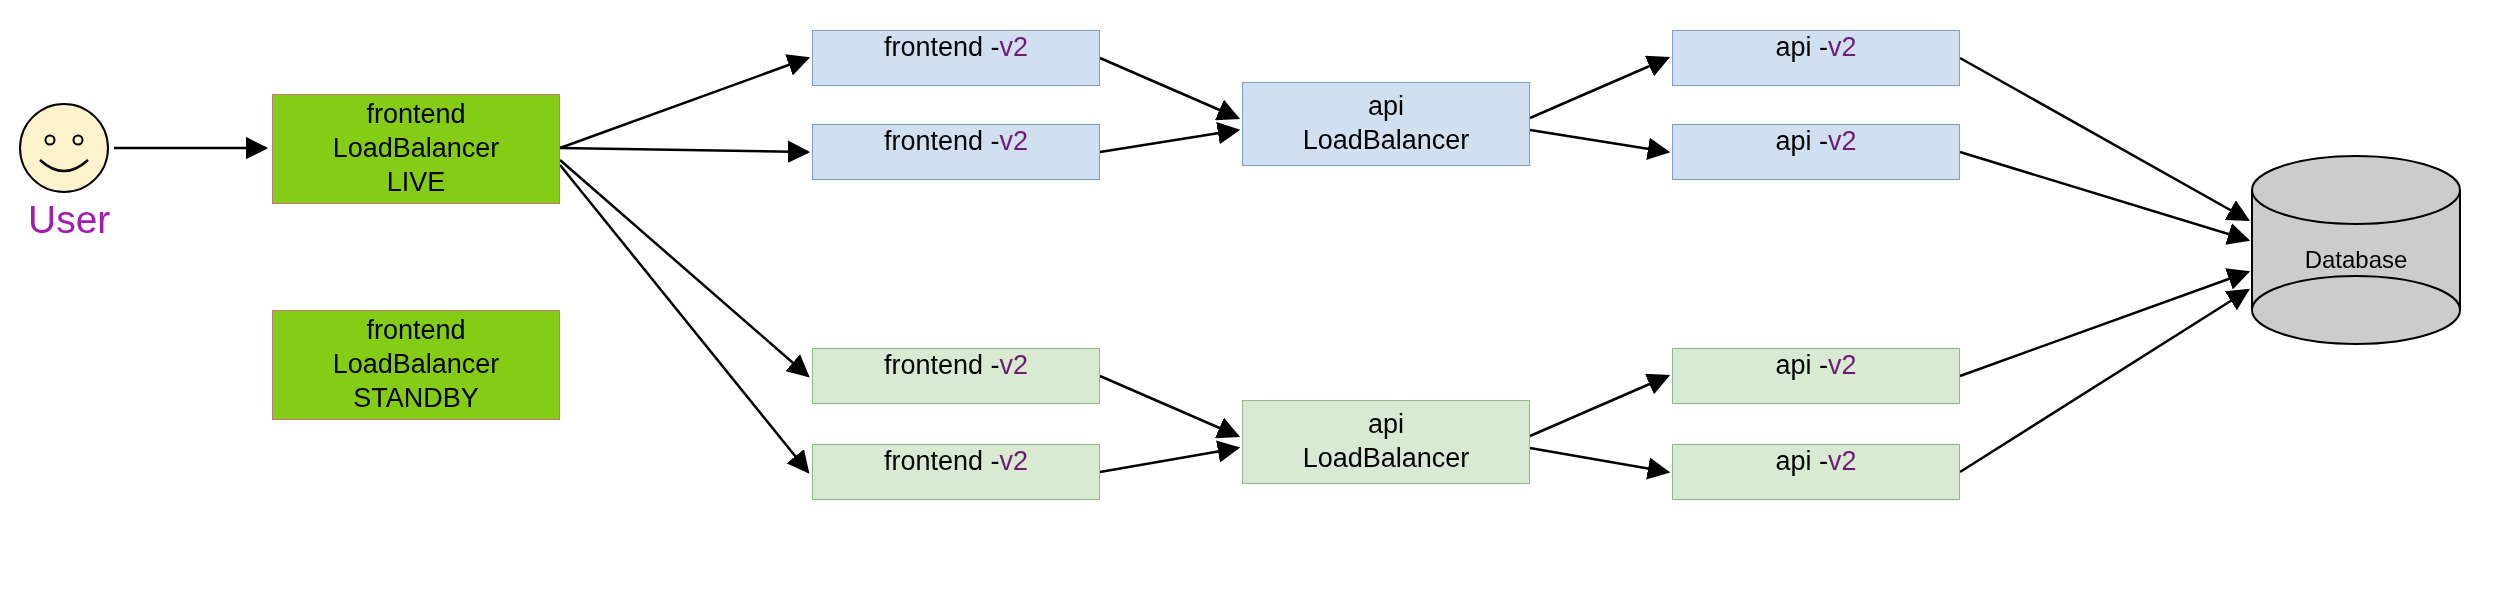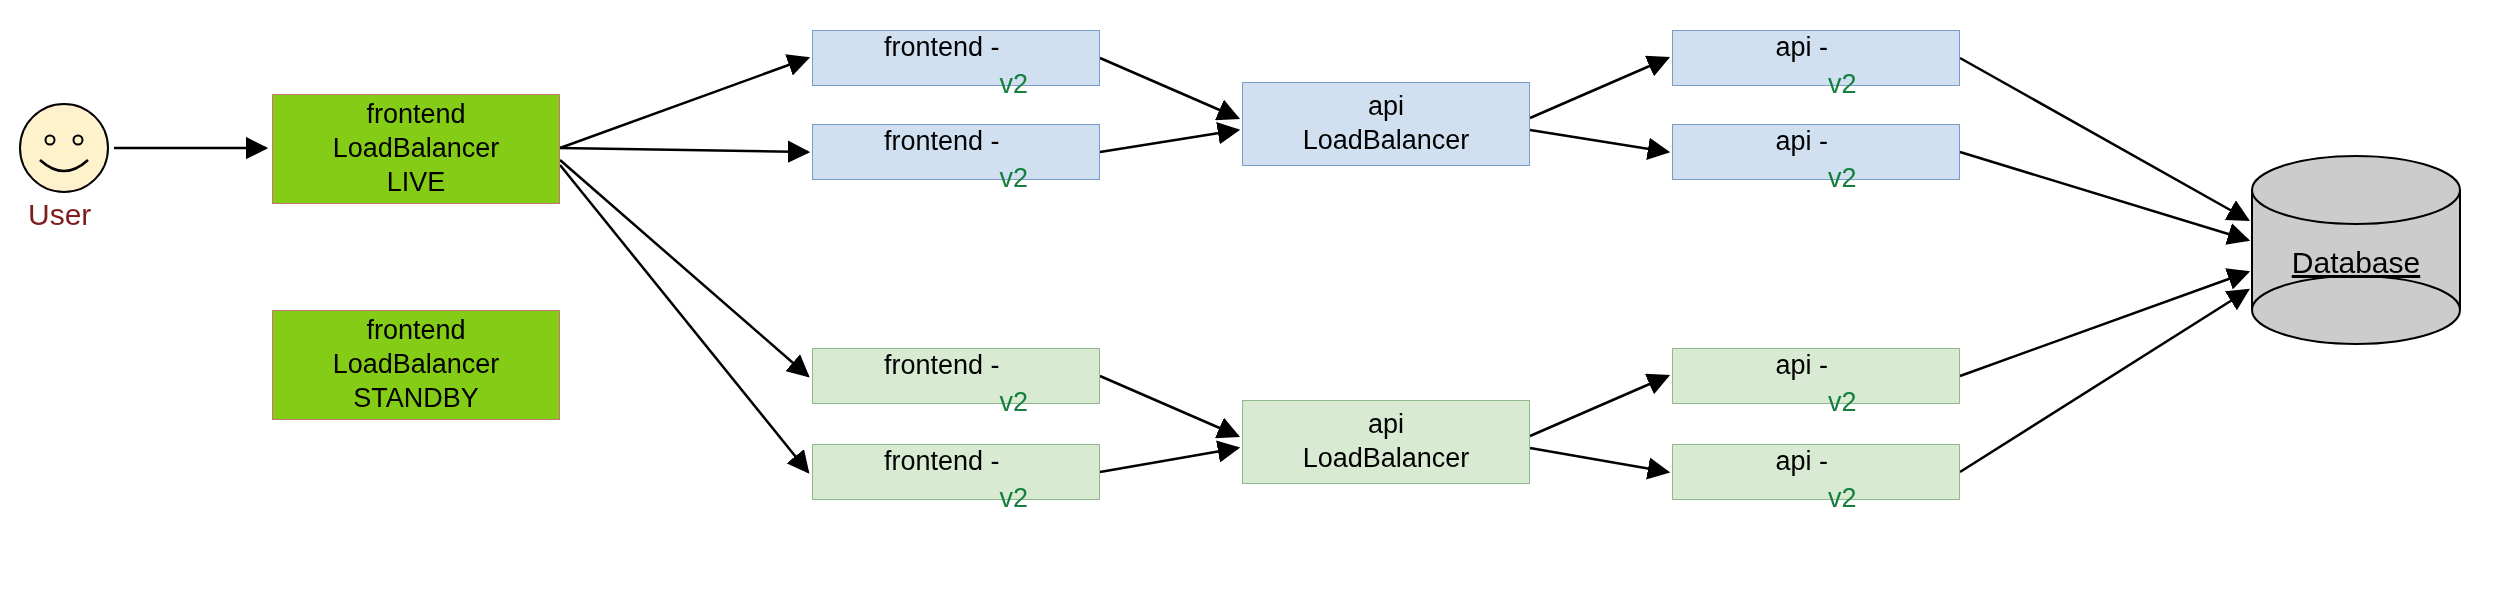--- a/index.html
+++ b/index.html
@@ -25,33 +25,32 @@
     line-height: 1.25;
     text-align: center;
     color: #000;
   }
   .box {
     border: 1px solid;
   }
   .red { background: #84cc16; border-color: #c27575; }
   .blue { background: #d0e0f0; border-color: #7a9ec9; }
   .green { background: #d9ead3; border-color: #8fb98a; }
-  .ver { color: #15803d; margin-top: 37px; }
+  .ver { color: #701a75; }
   .user-label {
     position: absolute;
-    font-size: 30px;
-    color: #7f1d1d;
+    font-size: 39px;
+    color: #a21caf;
   }
   .db-label {
     position: absolute;
-    font-size: 30px;
+    font-size: 24px;
     color: #000;
     text-align: center;
     width: 200px;
-    text-decoration: underline;
   }
   svg.overlay {
     position: absolute;
     left: 0; top: 0;
     width: 2509px;
     height: 599px;
     pointer-events: none;
   }
 </style>
 </head>

